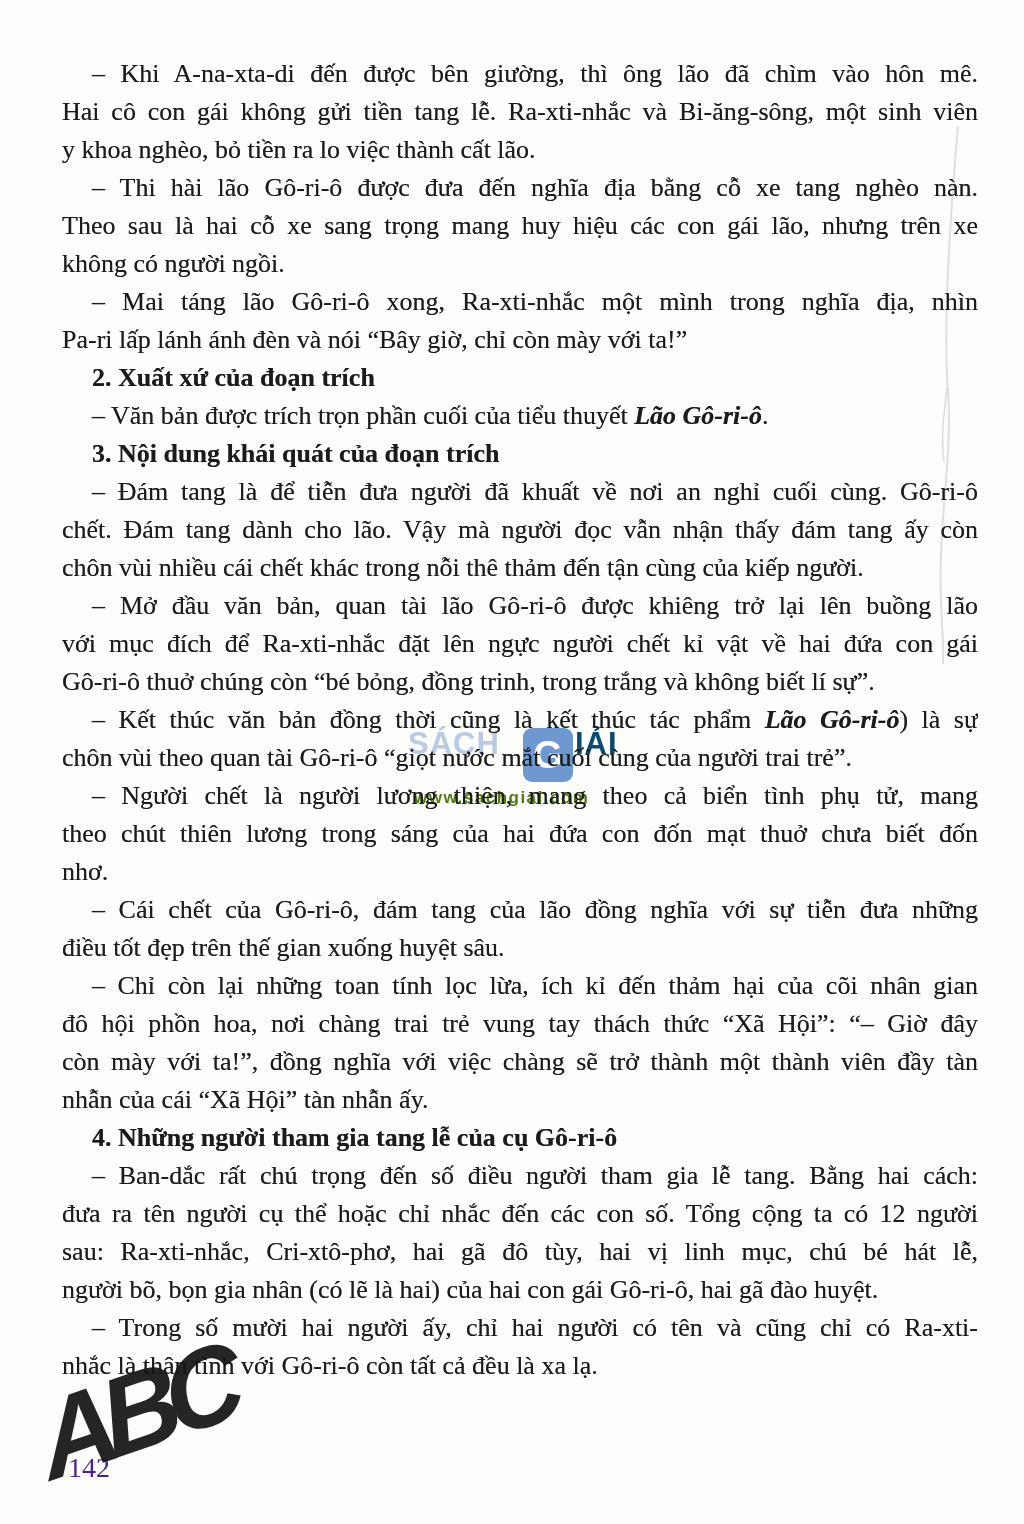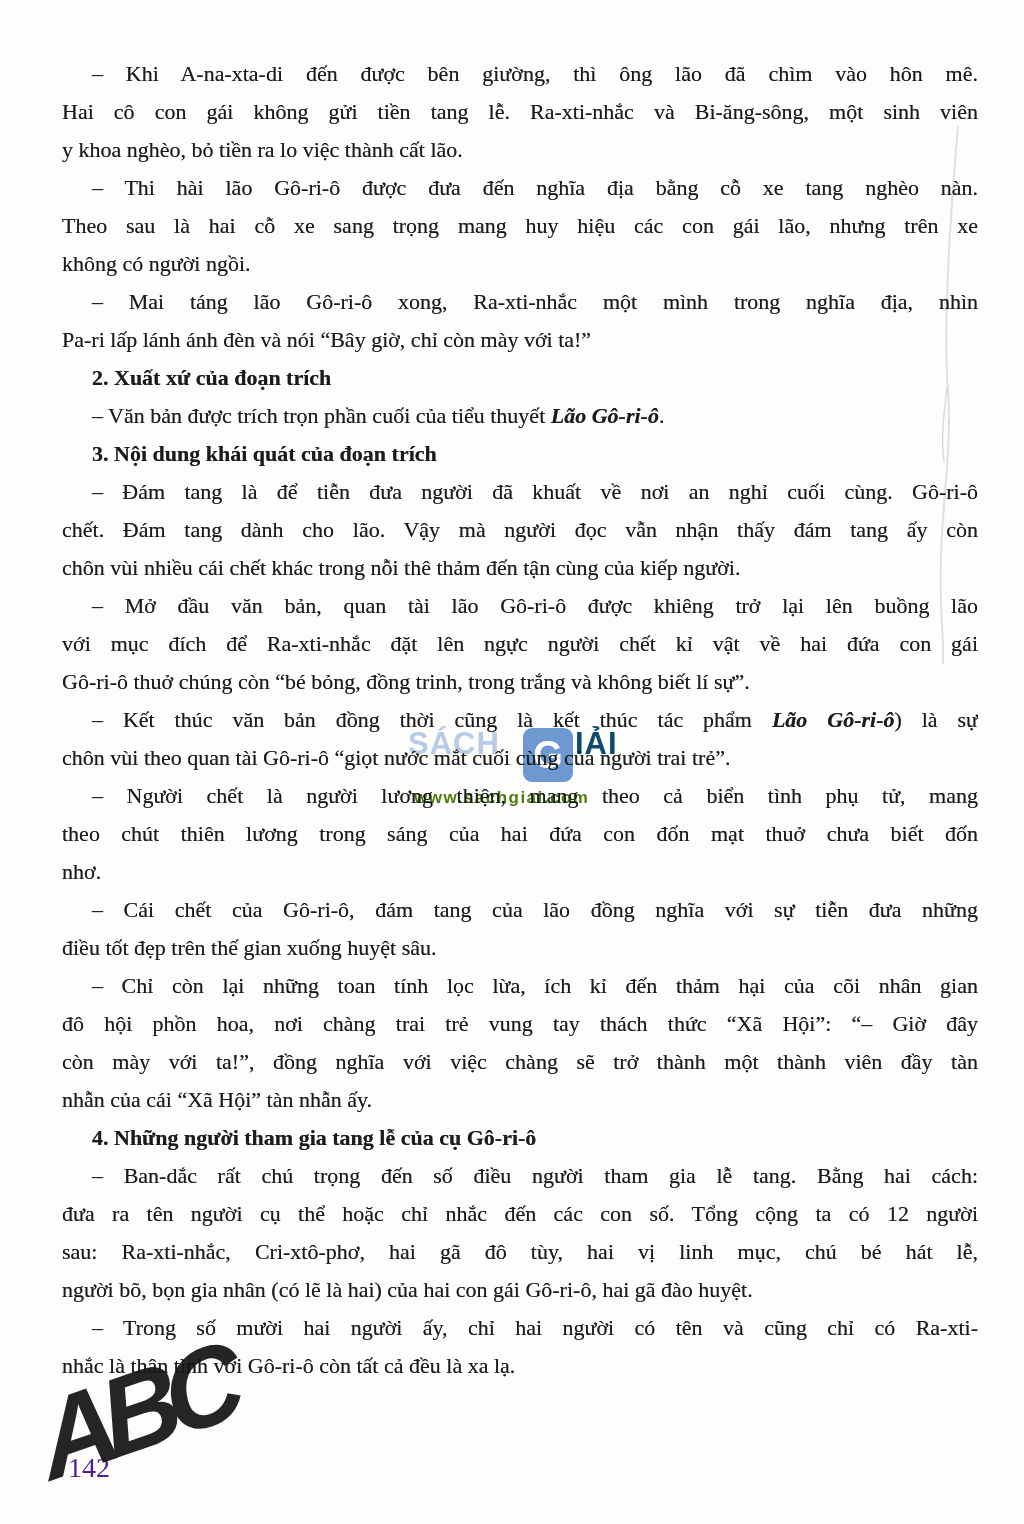--- a/index.html
+++ b/index.html
@@ -14,21 +14,21 @@
   }
 
   
   .text-block {
     position: absolute;
     left: 62px;
     top: 55px;
     width: 916px;
     z-index: 2;
     color: #1b1b1b;
-    font-size: 22px;
+    font-size: 26px;
     text-shadow: 0 0 0.5px rgba(0,0,0,0.55);
   }
   .line {
     height: 38px;
     line-height: 38px;
     text-align: justify;
     text-align-last: justify;
     overflow: hidden;
     white-space: normal;
   }

